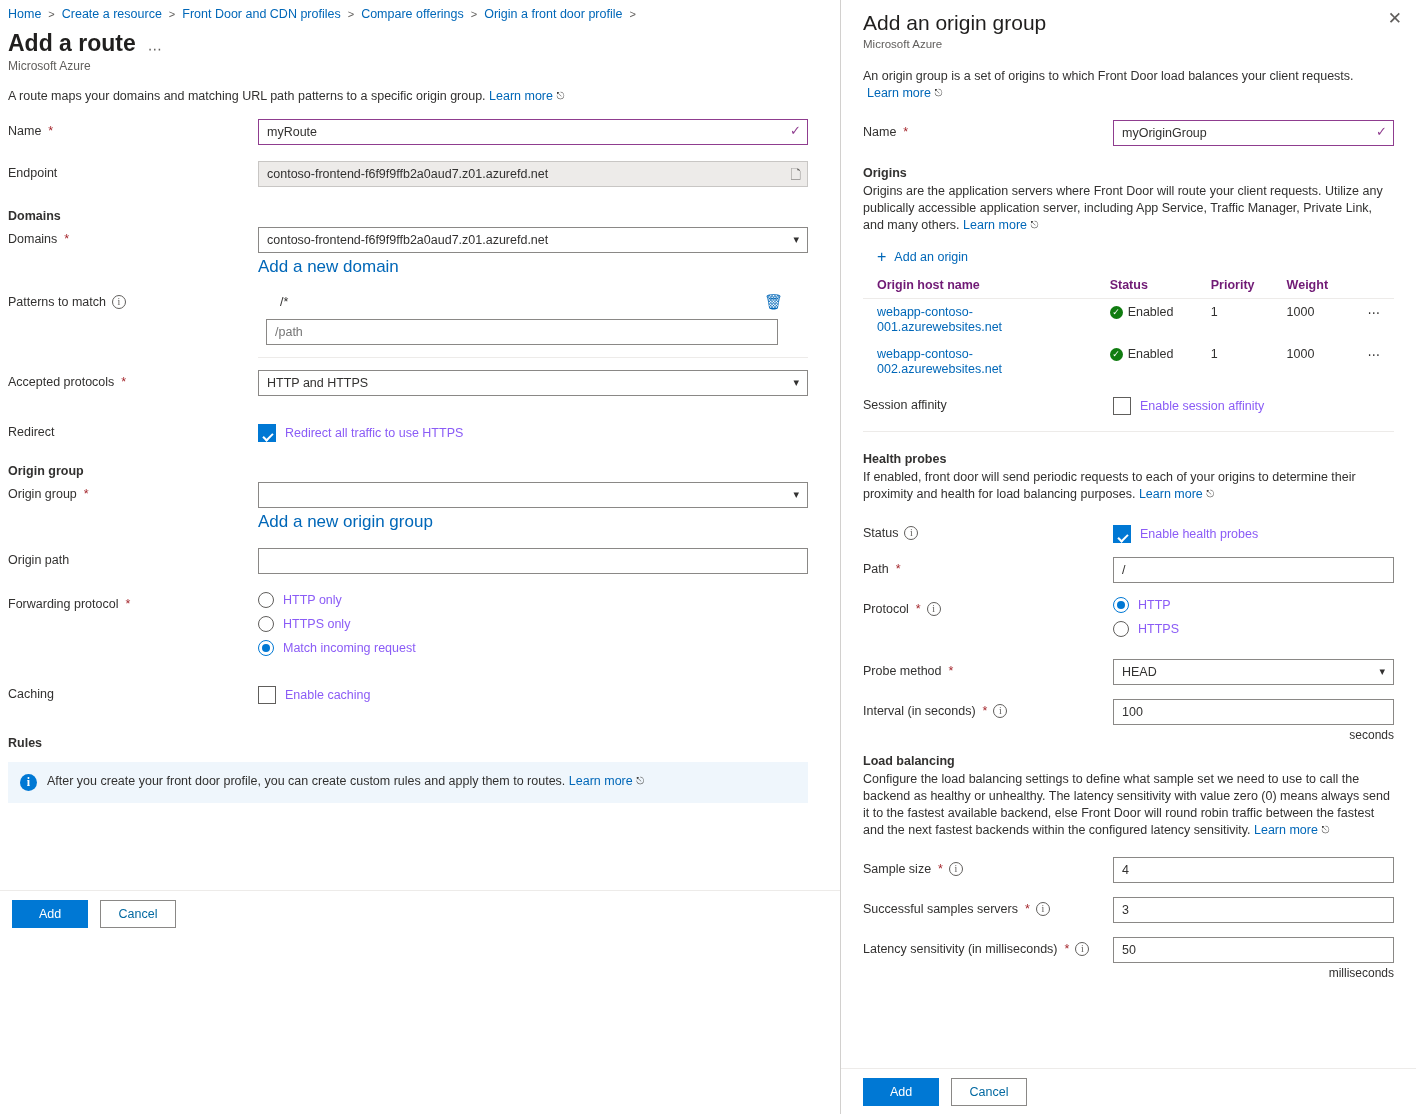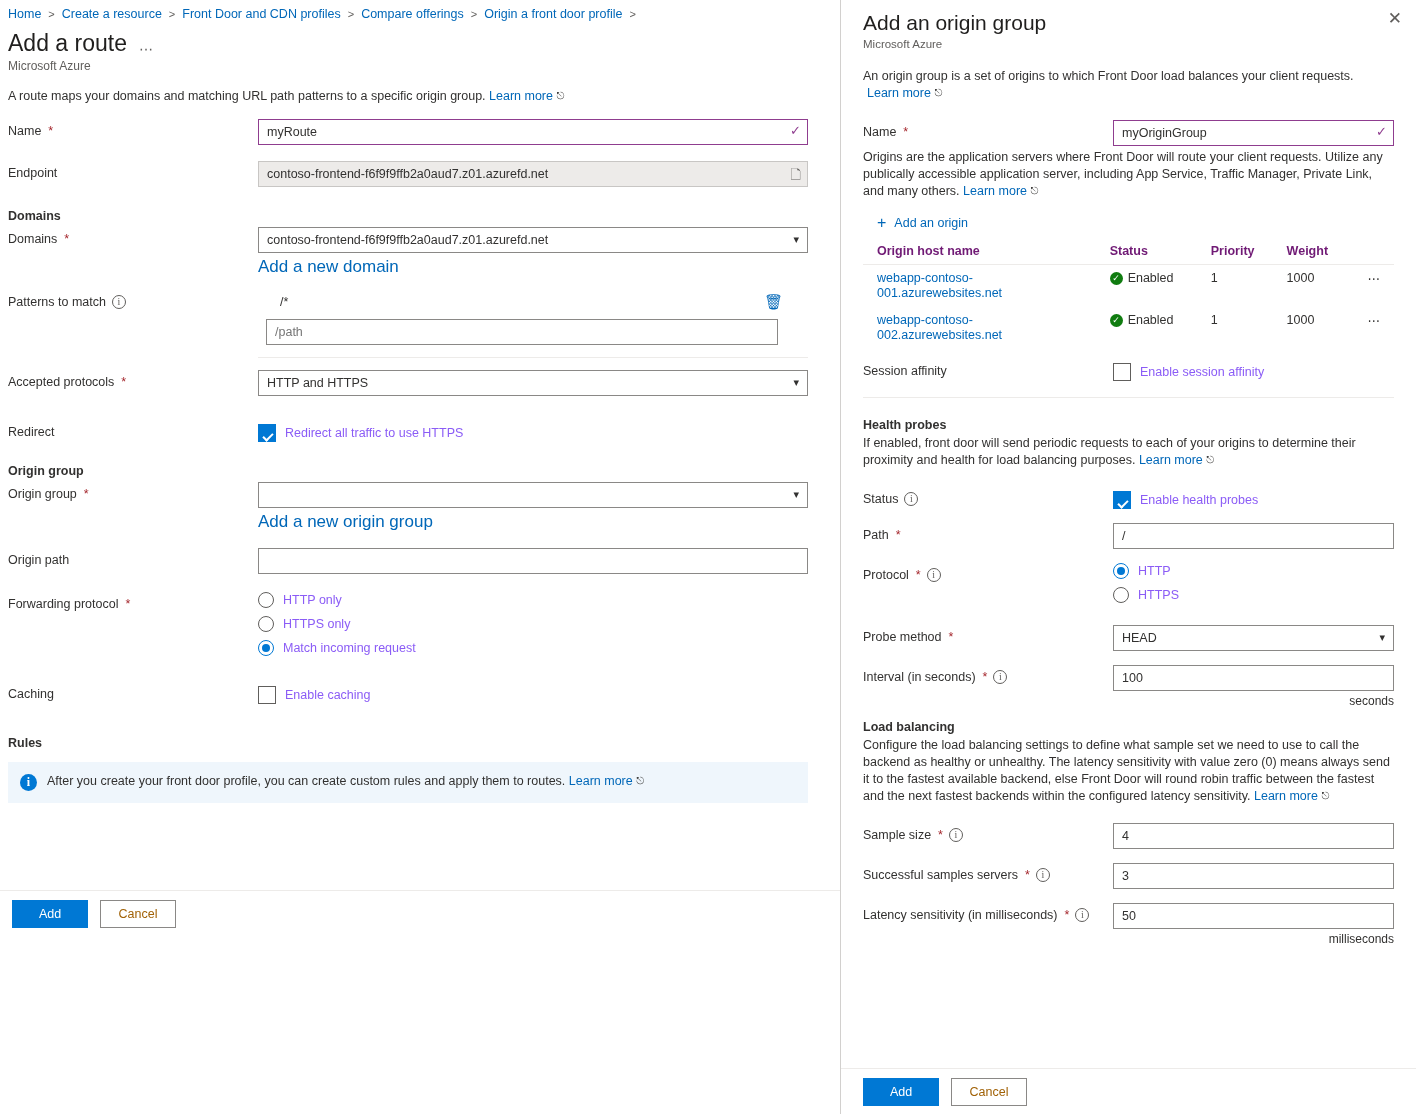--- a/index.html
+++ b/index.html
@@ -17,21 +17,21 @@
   #left-pane {
     position:absolute; left:0; top:0; width:840px; height:936px;
     background:#fff; overflow:hidden;
   }
   #breadcrumb {
     padding:7px 0 0 8px; font-size:12.5px; color:#323130;
     display:flex; align-items:center; gap:0px; flex-wrap:nowrap;
   }
   #breadcrumb .sep { color:#605e5c; margin:0 7px; font-size:11px; }
   .page-title-row { display:flex; align-items:flex-start; padding:8px 0 0 8px; }
-  .page-title { font-size:23px; font-weight:400; color:#201f1e; line-height:28px; }
+  .page-title { font-size:23px; font-weight:700; color:#201f1e; line-height:28px; }
   .ellipsis-btn { margin-left:12px; margin-top:12px; color:#605e5c; font-size:14px; letter-spacing:1px; cursor:pointer; }
   .subtitle { font-size:12px; color:#605e5c; padding:2px 0 0 8px; }
   .intro { padding:16px 8px 0 8px; font-size:12.5px; color:#323130; }
 
   .form-row {
     display:flex; align-items:flex-start;
     padding:0 8px; margin-top:16px;
   }
   .form-label {
     width:250px; flex:0 0 250px; font-size:12.5px; color:#323130;
@@ -112,21 +112,21 @@
     position:absolute; left:0; bottom:0; width:100%; height:46px;
     border-top:1px solid #edebe9; background:#fff;
     display:flex; align-items:center; gap:12px; padding-left:12px;
   }
   .btn-primary {
     background:#0078d4; color:#fff; border:1px solid #0078d4; height:28px;
     min-width:76px; font-size:12.5px; cursor:pointer;
     font-family:"Liberation Sans", sans-serif;
   }
   .btn-secondary {
-    background:#fff; color:#a16207; border:1px solid #8a8886; height:28px;
+    background:#fff; color:#0369a1; border:1px solid #8a8886; height:28px;
     min-width:76px; font-size:12.5px; cursor:pointer;
     font-family:"Liberation Sans", sans-serif;
   }
 
   
   #right-pane {
     position:absolute; left:840px; top:0; width:576px; height:1114px;
     background:#fff; border-left:1px solid #d2d0ce; overflow:hidden;
   }
   .rp-header { padding:10px 22px 0 22px; position:relative; }
@@ -371,20 +371,21 @@
           <span class="req">*</span>
       </div>
       <div class="rp-field">
         <div class="input-wrap">
           <input type="text" class="focused" value="myOriginGroup" style="">
           <span class="suffix-icon check">✓</span>
         </div>
       </div>
     </div>
 
+    <div class="rp-sec-title">Origins</div>
     <div class="rp-sec-body">
       <span>Origins are the application servers where Front Door will route your client requests. Utilize any publically accessible application server, including App Service, Traffic Manager, Private Link, and many others.</span>
       <a href="#">Learn more</a>
       <span class="ext">⎋</span>
     </div>
 
     <div class="add-origin">
       <span class="plus">+</span>
       <span>Add an origin</span>
     </div>

